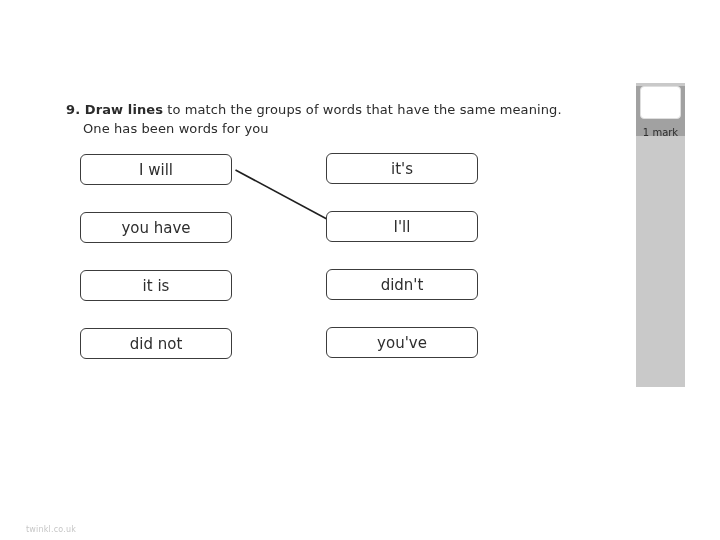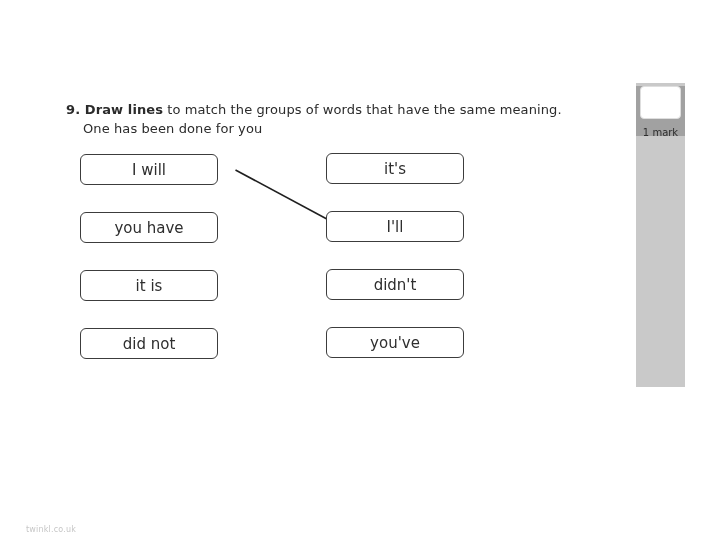--- a/index.html
+++ b/index.html
@@ -9,21 +9,21 @@
   .page { position: absolute; inset: 0; background: #ffffff; }
 
   
   .question { position: absolute; left: 66px; top: 100px; font-size: 13px; line-height: 19px; color: #2b2b2b; letter-spacing: 0.1px; }
   .question .bold { font-weight: bold; }
   .question .line2 { margin-left: 17px; }
 
   
   .word-box {
     position: absolute;
-    width: 138px; height: 31px;
+    width: 152px; height: 31px;
     border: 1.5px solid #3c3c3c;
     border-radius: 6px;
     background: #ffffff;
     display: flex; align-items: center; justify-content: center;
     font-size: 15px; color: #2e2e2e;
   }
   .l { left: 80px; }
   .r { left: 326px; }
   .row1l { top: 154px; } .row2l { top: 212px; } .row3l { top: 270px; } .row4l { top: 328px; }
   .row1r { top: 153px; } .row2r { top: 211px; } .row3r { top: 269px; } .row4r { top: 327px; }
@@ -40,21 +40,21 @@
   
   .watermark { position: absolute; left: 8px; top: 525px; font-size: 8px; color: #c6c6c6; letter-spacing: 0.2px; padding-left: 18px; }
 </style>
 </head>
 <body>
 
 <div class="page">
 
   <div class="question">
     <span class="bold">9.</span><span class="bold"> Draw lines</span><span> to match the groups of words that have the same meaning.</span>
-    <div class="line2">One has been done for you</div>
+    <div class="line2">One has been words for you</div>
   </div>
 
   <svg class="connector" viewBox="0 0 720 540" xmlns="http://www.w3.org/2000/svg">
     <line x1="235.5" y1="170" x2="338" y2="225" stroke="#1f1f1f" stroke-width="1.6"></line>
   </svg>
 
   <div class="word-box l row1l">I will</div>
   <div class="word-box l row3l">it is</div>
   <div class="word-box l row2l">you have</div>
   <div class="word-box l row4l">did not</div>

